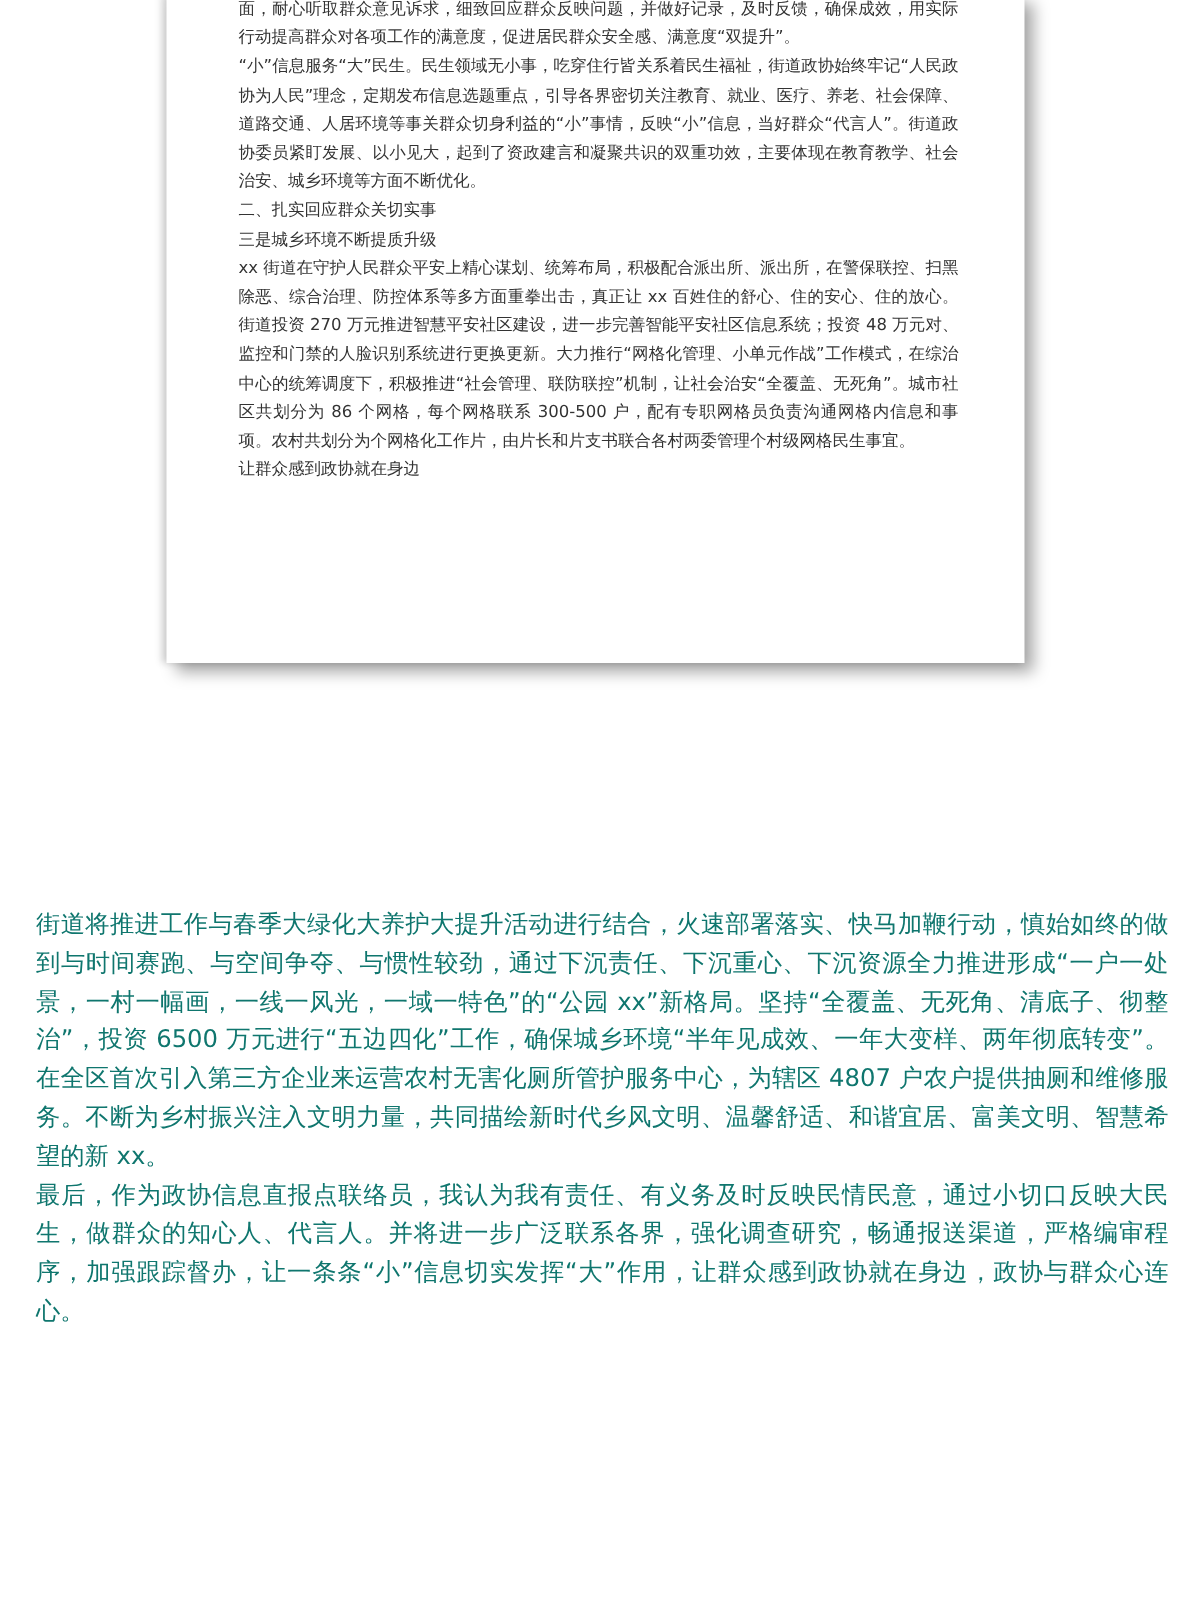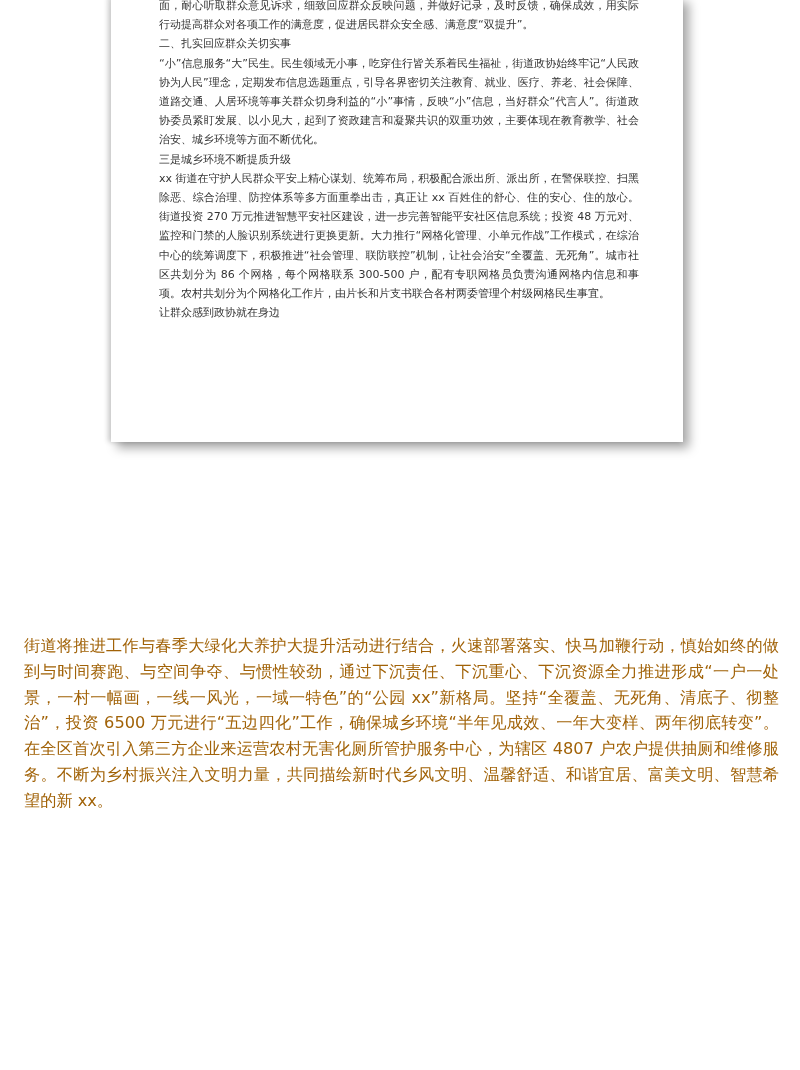--- a/index.html
+++ b/index.html
@@ -13,33 +13,34 @@
     box-shadow: 6px 6px 10px rgba(0,0,0,0.35), -3px 0 5px rgba(0,0,0,0.18);
     overflow: hidden;
   }
   .page-card .text {
     position: absolute; left: 48px; top: 0; width: 480px;
     font-size: 11px; line-height: 19.2px; color: #333;
   }
   .page-card p { margin: 0; text-align: justify; }
   .lower {
     position: absolute; left: 24px; top: 603px; width: 755px;
-    font-size: 16.2px; line-height: 25.8px; color: #a16207; margin-top: 30px;
+    font-size: 16.2px; line-height: 25.8px; color: #0f766e;
   }
   .lower p { margin: 0; text-align: justify; }
 </style>
 </head>
 <body>
 
 <div class="page-card">
   <div class="text">
     <p>面，耐心听取群众意见诉求，细致回应群众反映问题，并做好记录，及时反馈，确保成效，用实际行动提高群众对各项工作的满意度，促进居民群众安全感、满意度“双提升”。</p>
+    <p>“小”信息服务“大”民生。民生领域无小事，吃穿住行皆关系着民生福祉，街道政协始终牢记“人民政协为人民”理念，定期发布信息选题重点，引导各界密切关注教育、就业、医疗、养老、社会保障、道路交通、人居环境等事关群众切身利益的“小”事情，反映“小”信息，当好群众“代言人”。街道政协委员紧盯发展、以小见大，起到了资政建言和凝聚共识的双重功效，主要体现在教育教学、社会治安、城乡环境等方面不断优化。</p>
     <p>二、扎实回应群众关切实事</p>
-    <p>“小”信息服务“大”民生。民生领域无小事，吃穿住行皆关系着民生福祉，街道政协始终牢记“人民政协为人民”理念，定期发布信息选题重点，引导各界密切关注教育、就业、医疗、养老、社会保障、道路交通、人居环境等事关群众切身利益的“小”事情，反映“小”信息，当好群众“代言人”。街道政协委员紧盯发展、以小见大，起到了资政建言和凝聚共识的双重功效，主要体现在教育教学、社会治安、城乡环境等方面不断优化。</p>
     <p>三是城乡环境不断提质升级</p>
     <p>xx 街道在守护人民群众平安上精心谋划、统筹布局，积极配合派出所、派出所，在警保联控、扫黑除恶、综合治理、防控体系等多方面重拳出击，真正让 xx 百姓住的舒心、住的安心、住的放心。街道投资 270 万元推进智慧平安社区建设，进一步完善智能平安社区信息系统；投资 48 万元对、监控和门禁的人脸识别系统进行更换更新。大力推行“网格化管理、小单元作战”工作模式，在综治中心的统筹调度下，积极推进“社会管理、联防联控”机制，让社会治安“全覆盖、无死角”。城市社区共划分为 86 个网格，每个网格联系 300-500 户，配有专职网格员负责沟通网格内信息和事项。农村共划分为个网格化工作片，由片长和片支书联合各村两委管理个村级网格民生事宜。</p>
     <p>让群众感到政协就在身边</p>
   </div>
 </div>
 
 <div class="lower">
   <p>街道将推进工作与春季大绿化大养护大提升活动进行结合，火速部署落实、快马加鞭行动，慎始如终的做到与时间赛跑、与空间争夺、与惯性较劲，通过下沉责任、下沉重心、下沉资源全力推进形成“一户一处景，一村一幅画，一线一风光，一域一特色”的“公园 xx”新格局。坚持“全覆盖、无死角、清底子、彻整治”，投资 6500 万元进行“五边四化”工作，确保城乡环境“半年见成效、一年大变样、两年彻底转变”。在全区首次引入第三方企业来运营农村无害化厕所管护服务中心，为辖区 4807 户农户提供抽厕和维修服务。不断为乡村振兴注入文明力量，共同描绘新时代乡风文明、温馨舒适、和谐宜居、富美文明、智慧希望的新 xx。</p>
+  <p>最后，作为政协信息直报点联络员，我认为我有责任、有义务及时反映民情民意，通过小切口反映大民生，做群众的知心人、代言人。并将进一步广泛联系各界，强化调查研究，畅通报送渠道，严格编审程序，加强跟踪督办，让一条条“小”信息切实发挥“大”作用，让群众感到政协就在身边，政协与群众心连心。</p>
 </div>
 
 </body></html>

